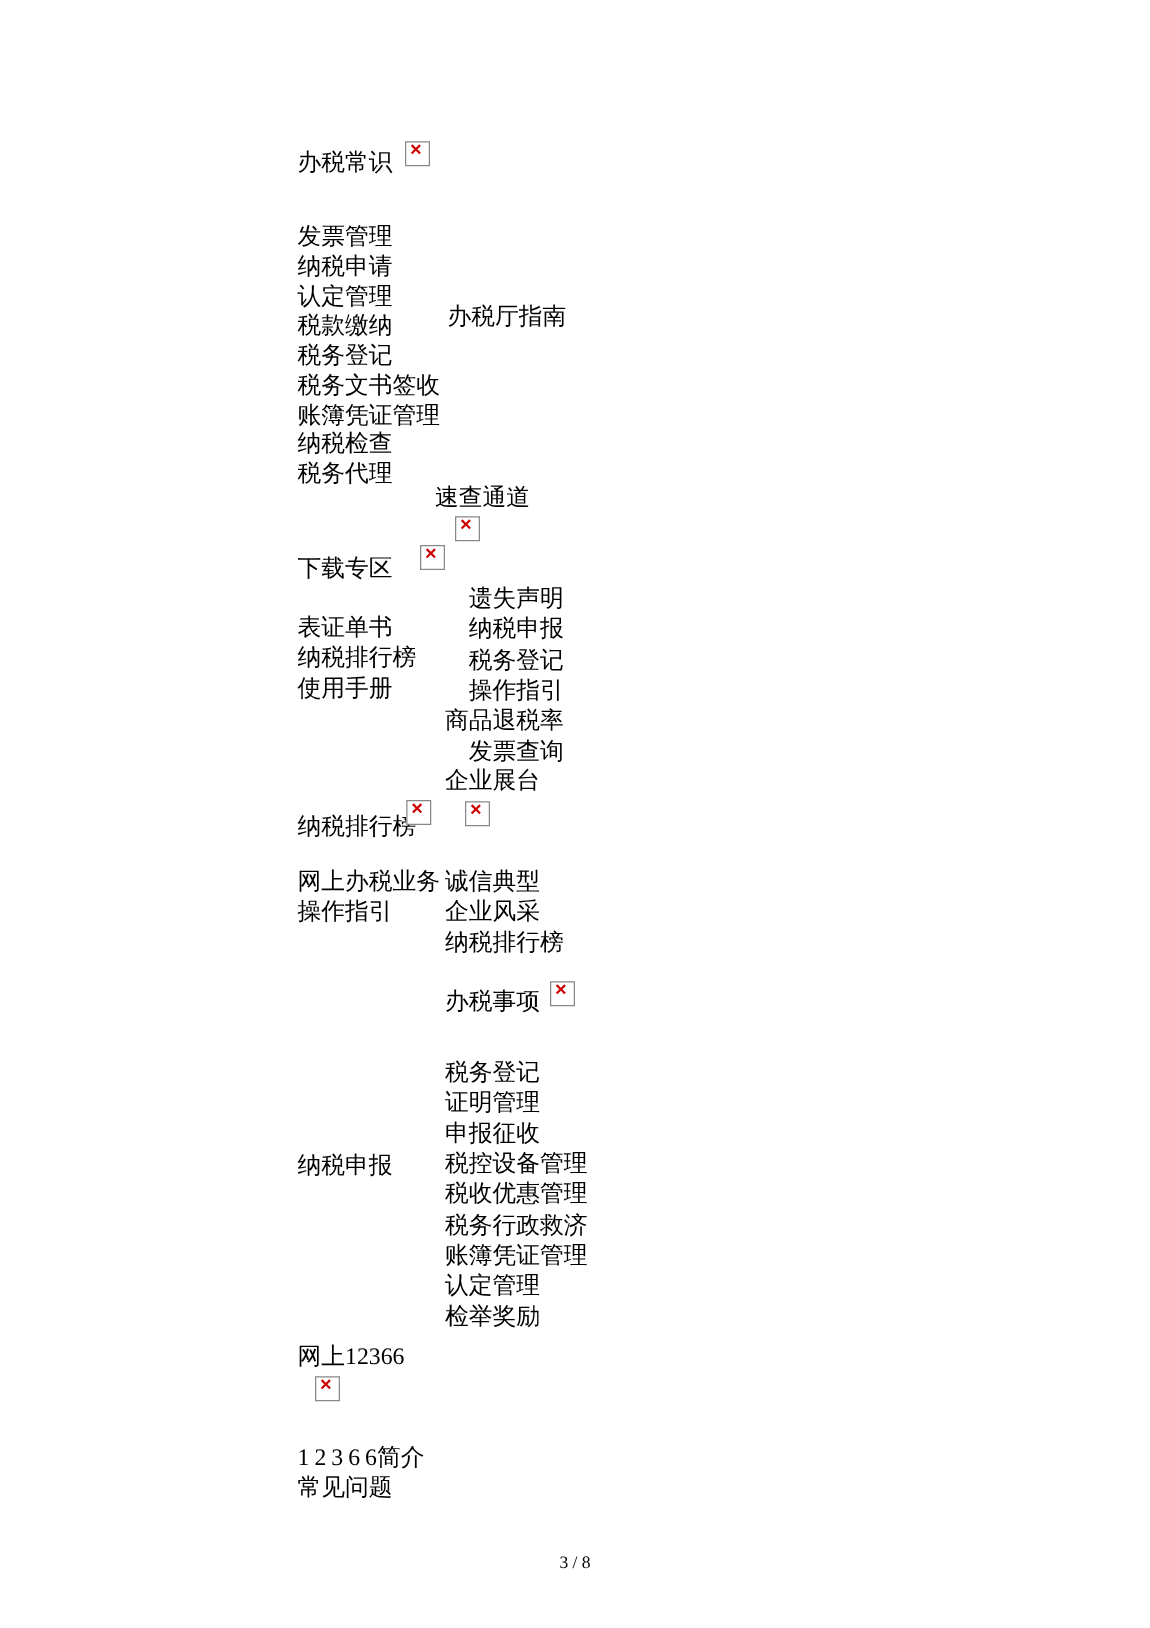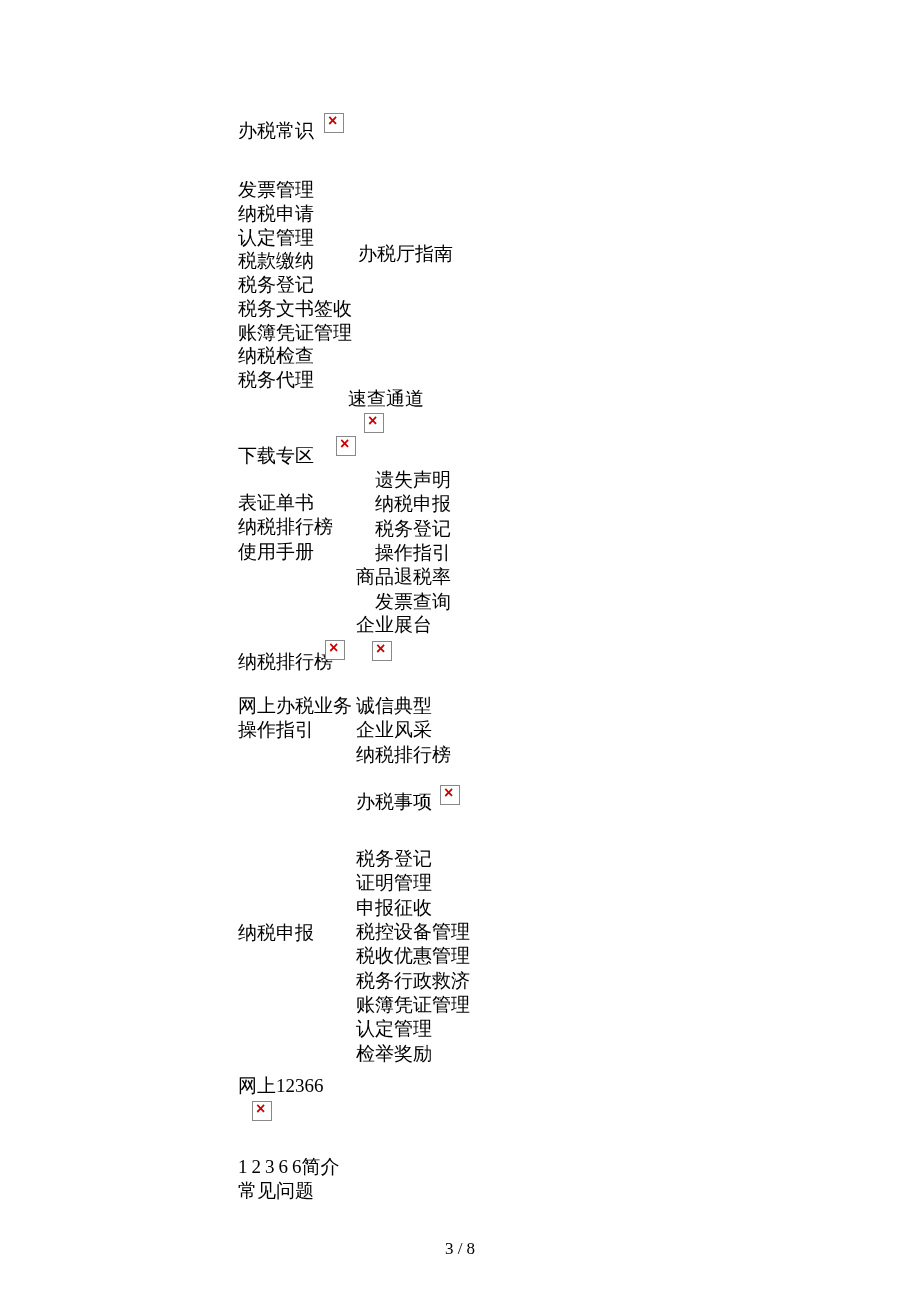--- a/index.html
+++ b/index.html
@@ -35,21 +35,21 @@
       font-weight: bold;
       font-size: 16px;
       font-family: Arial, sans-serif;
     }
     .page-number {
       position: absolute;
       bottom: 42px;
       left: 0;
       right: 0;
       text-align: center;
-      font-size: 17px;
+      font-size: 14px;
       font-family: "Times New Roman", serif;
     }
     .content {
       position: absolute;
     }
 
     
     .sec1 { left: 238px; top: 119px; }
     .sec1 .bi1 { position: absolute; left: 86px; top: -6px; }
     .sec1-list { left: 238px; top: 178px; }

